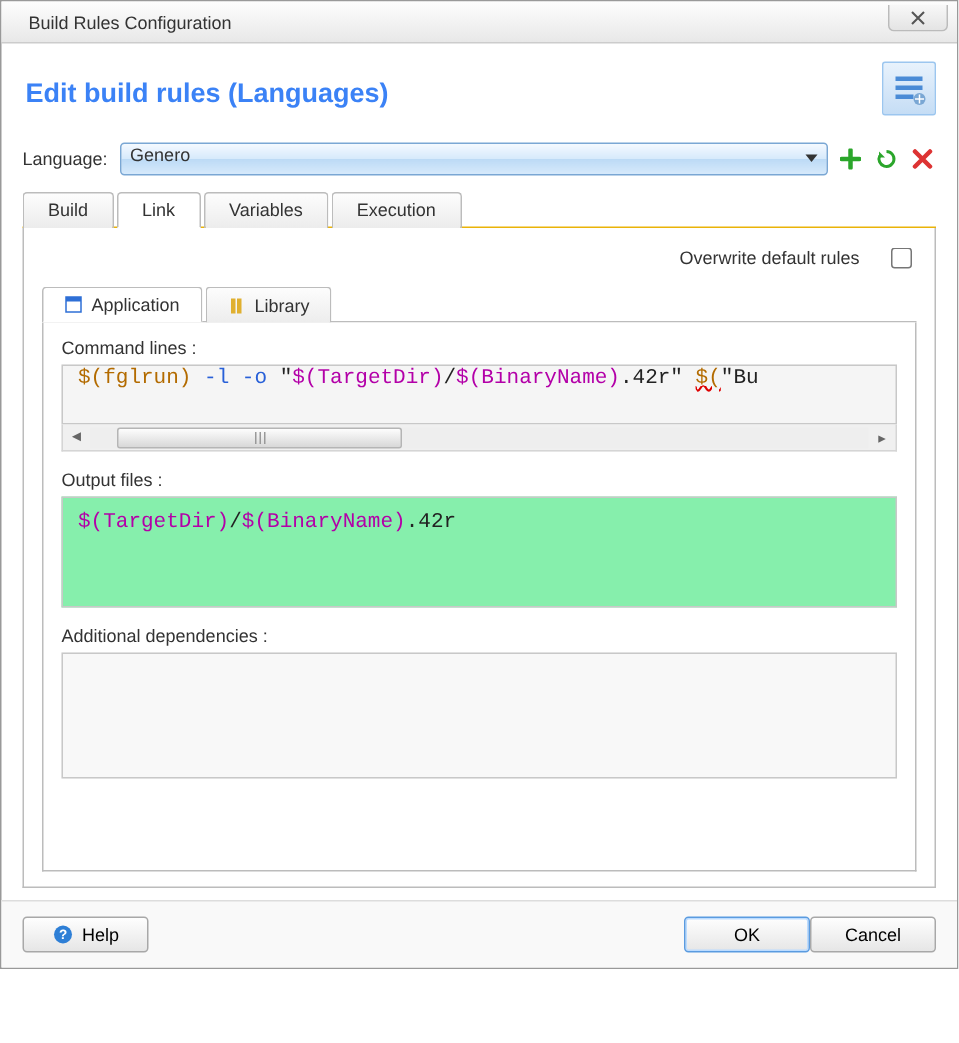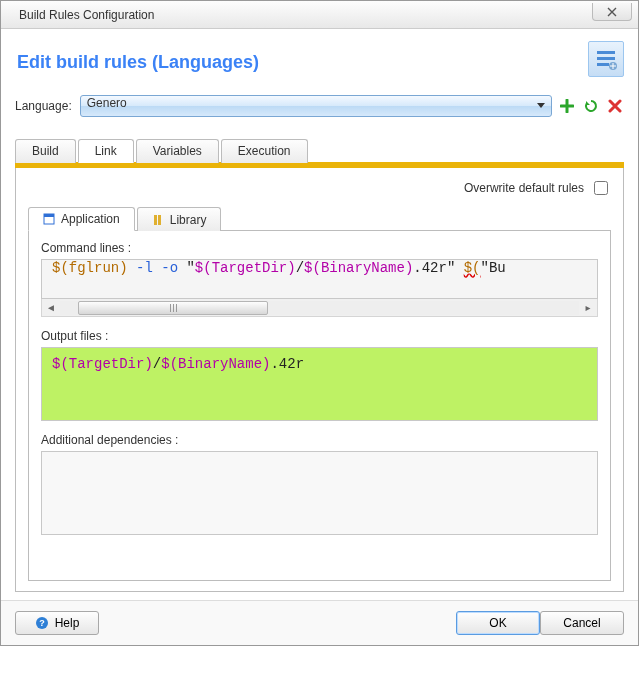--- a/index.html
+++ b/index.html
@@ -11,37 +11,37 @@
 .content { flex: 1; padding: 12px 14px 8px 14px; display: flex; flex-direction: column; }
 .hdr-row { display: flex; align-items: center; justify-content: space-between; margin-bottom: 18px; }
 .hdr-title { font-size: 18px; font-weight: bold; color: #3b82f6; margin: 6px 0 0 2px; }
 .hdr-icon { width: 36px; height: 36px; border: 1px solid #9cc6ef; background: linear-gradient(#e8f2fc,#c5ddf5); border-radius: 2px; display: flex; align-items: center; justify-content: center; }
 .hdr-icon svg { width: 24px; height: 24px; }
 .lang-row { display: flex; align-items: center; gap: 6px; margin-bottom: 10px; }
 .lang-row label { margin-right: 2px; }
 .lang-select { flex: 1; height: 22px; border: 1px solid #7aa7d4; border-radius: 3px; background: linear-gradient(#f4f9ff, #d6e9fb 50%, #bcdaf5 51%, #d6e9fb); padding: 0 22px 0 6px; display: flex; align-items: flex-start; position: relative; cursor: pointer; }
 .lang-select .dd { position: absolute; right: 6px; top: 7px; width: 0; height: 0; border-left: 4px solid transparent; border-right: 4px solid transparent; border-top: 5px solid #333; }
 .icon-btn { width: 18px; height: 18px; display: flex; align-items: center; justify-content: center; cursor: pointer; }
-.tabs { display: flex; border-bottom: 6px solid #eab308; margin-top: 11px; }
+.tabs { display: flex; border-bottom: 1px solid #eab308; margin-top: 0; }
 .tab { padding: 4px 16px; border: 1px solid #bcbcbc; border-bottom: none; margin-right: 2px; background: linear-gradient(#fdfdfd,#ececec); border-radius: 3px 3px 0 0; cursor: pointer; position: relative; top: 1px; }
 .tab.active { background: #fff; border-bottom: 1px solid #fff; }
 .panel { flex: 1; border: 1px solid #bcbcbc; border-top: none; padding: 10px 12px; display: flex; flex-direction: column; background: #fff; }
-.row-right { display: flex; justify-content: flex-end; align-items: center; gap: 6px; margin-bottom: 8px; }
+.row-right { display: flex; justify-content: flex-end; align-items: center; gap: 17px; margin-bottom: 8px; }
 .row-right input[type=checkbox] { width: 14px; height: 14px; }
 .subtabs { display: flex; border-bottom: 1px solid #bcbcbc; }
 .subtabs .tab { padding: 4px 14px; display: flex; align-items: center; gap: 6px; }
 .subpanel { flex: 1; border: 1px solid #bcbcbc; border-top: none; background: #fff; padding: 10px 12px 6px 12px; display: flex; flex-direction: column; }
 .field-label { margin-bottom: 4px; }
 .code-box { border: 1px solid #c8c8c8; background: #f5f5f5; padding: 0 10px; font-family: Consolas, "Courier New", monospace; font-size: 14px; white-space: pre; overflow: hidden; min-height: 40px; }
 .scroll-strip { height: 18px; background: #f0f0f0; border: 1px solid #d5d5d5; border-top: none; display: flex; align-items: center; padding: 0 4px; position: relative; margin-bottom: 12px; }
 .scroll-arrow { width: 10px; color: #666; font-size: 10px; text-align: center; cursor: pointer; user-select: none; }
 .scroll-track { flex: 1; height: 14px; margin: 0 4px; background: #eee; position: relative; }
 .scroll-thumb { position: absolute; left: 18px; top: 0; width: 190px; height: 14px; background: linear-gradient(#fdfdfd,#d8d8d8); border: 1px solid #b5b5b5; border-radius: 2px; cursor: pointer; display:flex; align-items:center; justify-content:center; gap:2px; }
 .scroll-thumb span{ width:1px; height:8px; background:#999; }
-.out-box { border: 1px solid #c8c8c8; background: #bef264; padding: 8px 10px; font-family: Consolas, "Courier New", monospace; font-size: 14px; min-height: 74px; margin-bottom: 12px; }
+.out-box { border: 1px solid #c8c8c8; background: #86efac; padding: 8px 10px; font-family: Consolas, "Courier New", monospace; font-size: 14px; min-height: 74px; margin-bottom: 12px; }
 .dep-box { border: 1px solid #c8c8c8; background: #f8f8f8; padding: 8px 10px; min-height: 84px; }
 .footer { display: flex; align-items: center; justify-content: space-between; padding: 10px 14px; border-top: 1px solid #ddd; background: #f9f9f9; }
 .btn { height: 24px; min-width: 84px; padding: 0 14px; border: 1px solid #a8a8a8; border-radius: 3px; background: linear-gradient(#fefefe,#e6e6e6); cursor: pointer; display: flex; align-items: center; justify-content: center; gap: 6px; font-size: 12px; }
 .btn.primary { border-color: #5a9be0; box-shadow: 0 0 0 1px #bcdcff inset; }
 .footer-right { display: flex; gap: 0; }
 
 .cmd .var  { color: #b36b00; }
 .cmd .opt  { color: #2860d8; }
 .cmd .str  { color: #222; }
 .cmd .path { color: #b300a8; }

